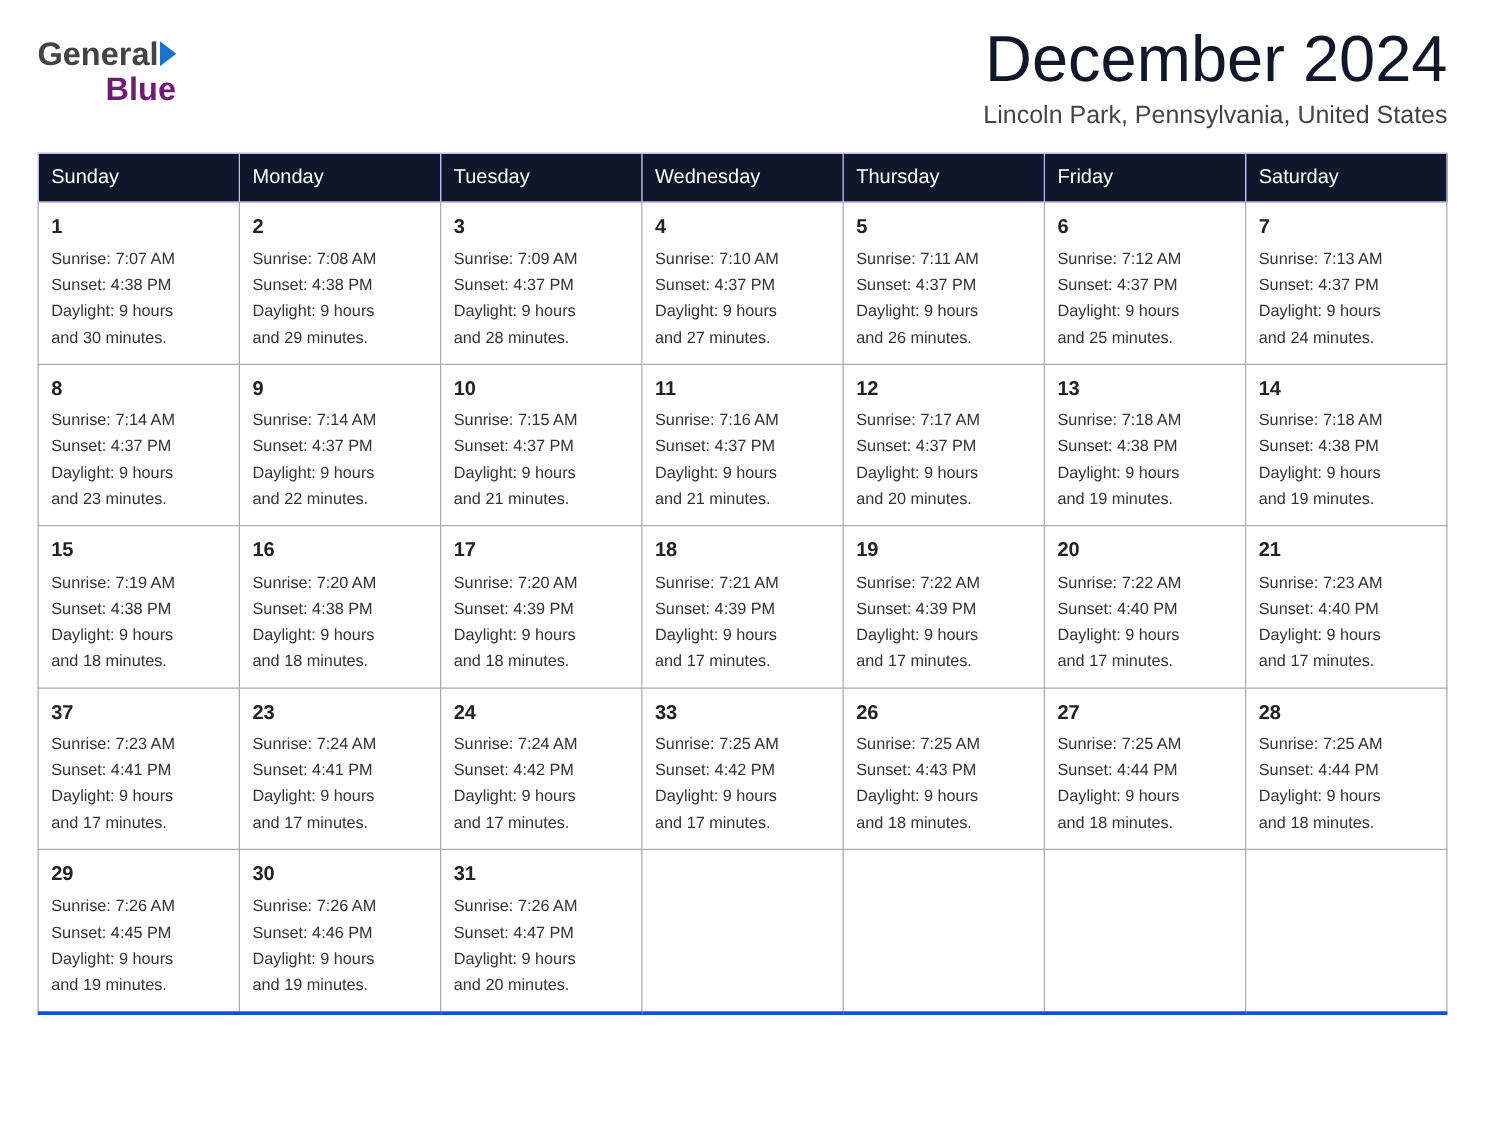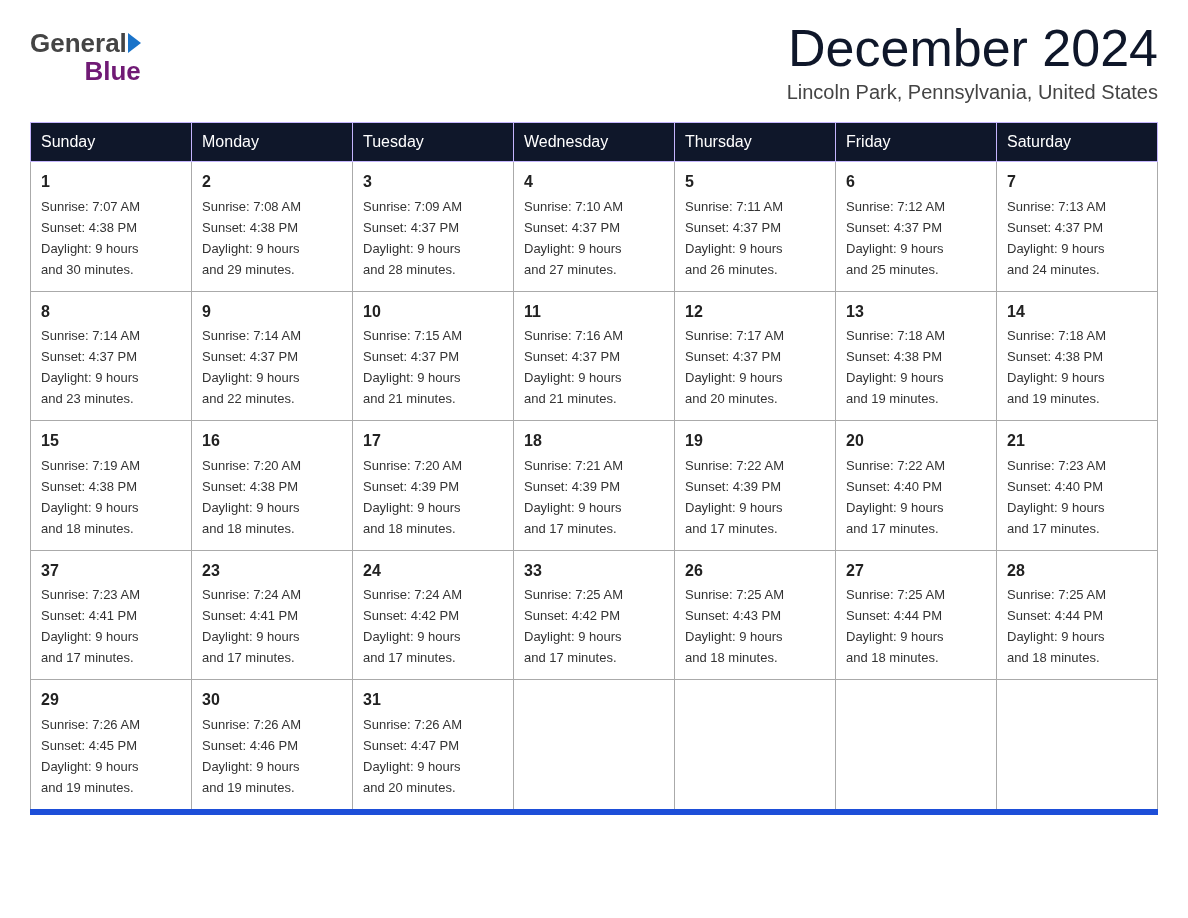--- a/index.html
+++ b/index.html
@@ -70,21 +70,21 @@
     }
     .day-info {
       font-size: 13px;
       color: #333;
       line-height: 1.6;
     }
     .week-row td {
       background-color: #fff;
     }
     .week-row:last-child td {
-      border-bottom: 6px solid #1d4ed8;
+      border-bottom: 3px solid #1d4ed8;
       margin-left: 40px;
     }
     .logo-row {
       display: flex;
       align-items: center;
       line-height: 1;
     }
     .general-text {
       font-size: 26px;
       font-weight: bold;

